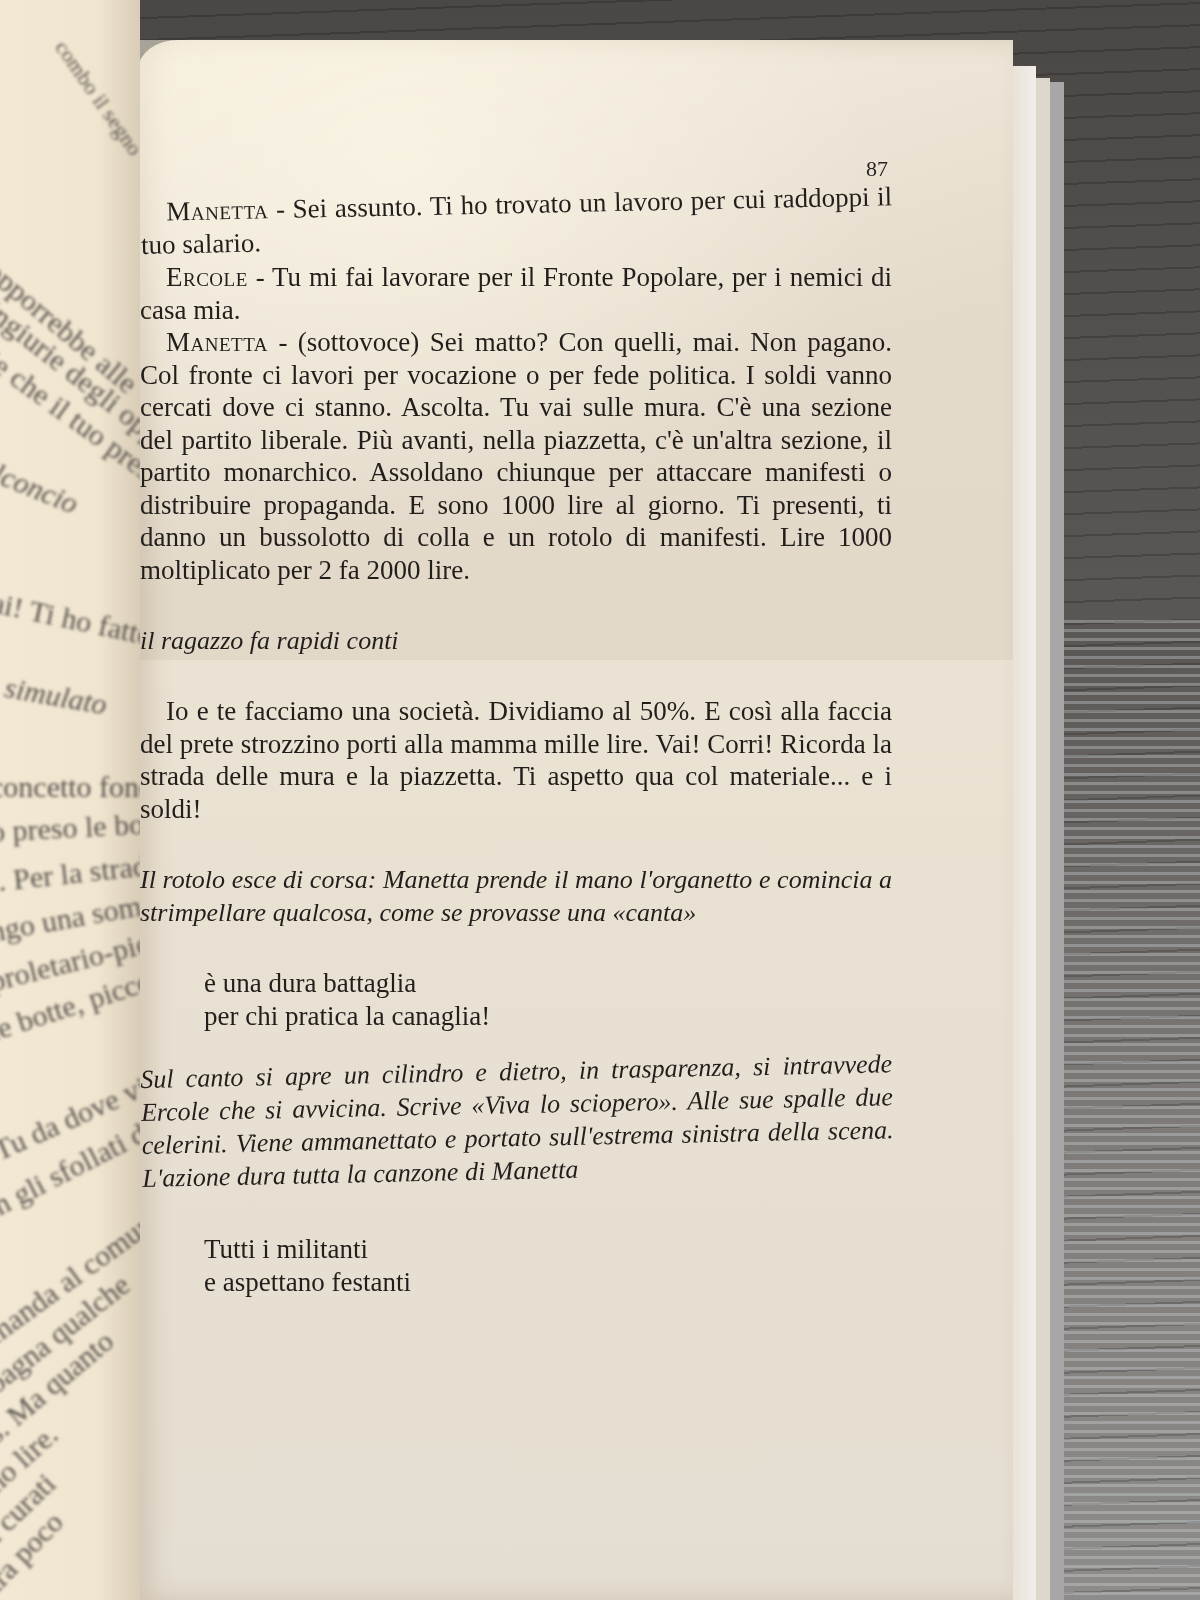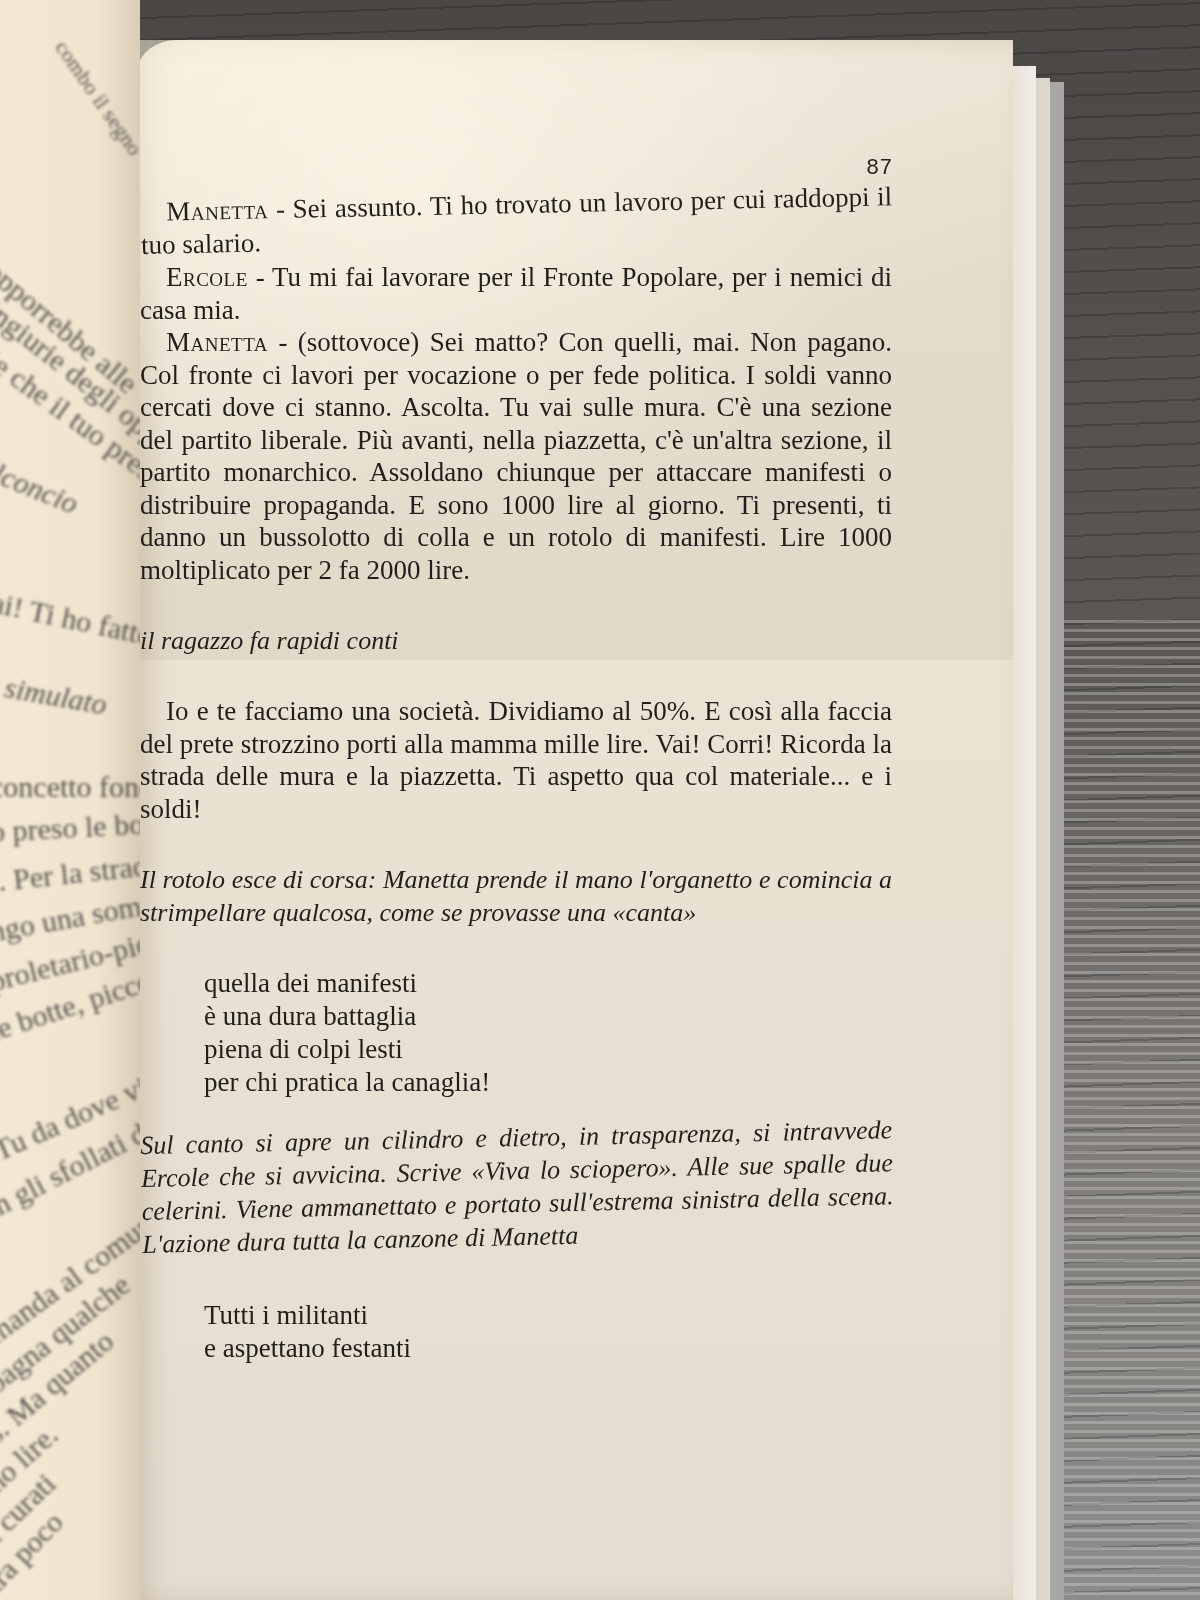--- a/index.html
+++ b/index.html
@@ -36,21 +36,21 @@
     .left-page {
       position: absolute; left: 0; top: 0; width: 140px; height: 1600px;
       background: linear-gradient(90deg, #f3e8d3 0%, #f0e5cf 70%, #d9cdb7 100%);
       overflow: hidden;
     }
     .left-page .blur-line {
       position: absolute; white-space: nowrap; color: #5a5550; font-size: 30px;
       filter: blur(1.6px); transform-origin: left center; font-style: normal;
     }
     .page-number {
-      position: absolute; left: 866px; top: 156px; font-size: 22px; color: #2a2522; font-family: Liberation Mono, monospace;
+      position: absolute; left: 866px; top: 156px; font-size: 22px; color: #2a2522;
     }
     .text-block {
       position: absolute; left: 140px; top: 196px; width: 752px;
       color: #221e1b; font-size: 27px; line-height: 32.5px;
     }
     .para { margin: 0; text-align: justify; }
     .indent { text-indent: 26px; }
     .speaker { font-variant: small-caps; letter-spacing: 0.5px; }
     .stage {
       font-style: italic; margin: 0; text-align: justify; font-size: 26px; line-height: 33px;
@@ -106,23 +106,21 @@
   <p class="para indent"><span class="speaker">Ercole</span><span> - Tu mi fai lavorare per il Fronte Popolare, per i nemici di casa mia.</span></p>
   <p class="para indent"><span class="speaker">Manetta</span><span> - (sottovoce) Sei matto? Con quelli, mai. Non pagano. Col fronte ci lavori per vocazione o per fede politica. I soldi vanno cercati dove ci stanno. Ascolta. Tu vai sulle mura. C'è una sezione del partito liberale. Più avanti, nella piazzetta, c'è un'altra sezione, il partito monarchico. Assoldano chiunque per attaccare manifesti o distribuire propaganda. E sono 1000 lire al giorno. Ti presenti, ti danno un bussolotto di colla e un rotolo di manifesti. Lire 1000 moltiplicato per 2 fa 2000 lire.</span></p>
   <div class="gap-m"></div>
   <p class="stage">il ragazzo fa rapidi conti</p>
   <div class="gap-m"></div>
   <p class="para indent">Io e te facciamo una società. Dividiamo al 50%. E così alla faccia del prete strozzino porti alla mamma mille lire. Vai! Corri! Ricorda la strada delle mura e la piazzetta. Ti aspetto qua col materiale... e i soldi!</p>
   <div class="gap-m"></div>
   <p class="stage">Il rotolo esce di corsa: Manetta prende il mano l'organetto e comincia a strimpellare qualcosa, come se provasse una «canta»</p>
   <div class="gap-m"></div>
   <div class="verse">
-    <div>quella dei manifesti</div>
     <div>è una dura battaglia</div>
-    <div>piena di colpi lesti</div>
     <div>per chi pratica la canaglia!</div>
   </div>
   <div class="gap-s"></div>
   <p class="stage skew1">Sul canto si apre un cilindro e dietro, in trasparenza, si intravvede Ercole che si avvicina. Scrive «Viva lo sciopero». Alle sue spalle due celerini. Viene ammanettato e portato sull'estrema sinistra della scena. L'azione dura tutta la canzone di Manetta</p>
   <div class="gap-m"></div>
   <div class="verse">
     <div>Tutti i militanti</div>
     <div>e aspettano festanti</div>
   </div>
 </div>

